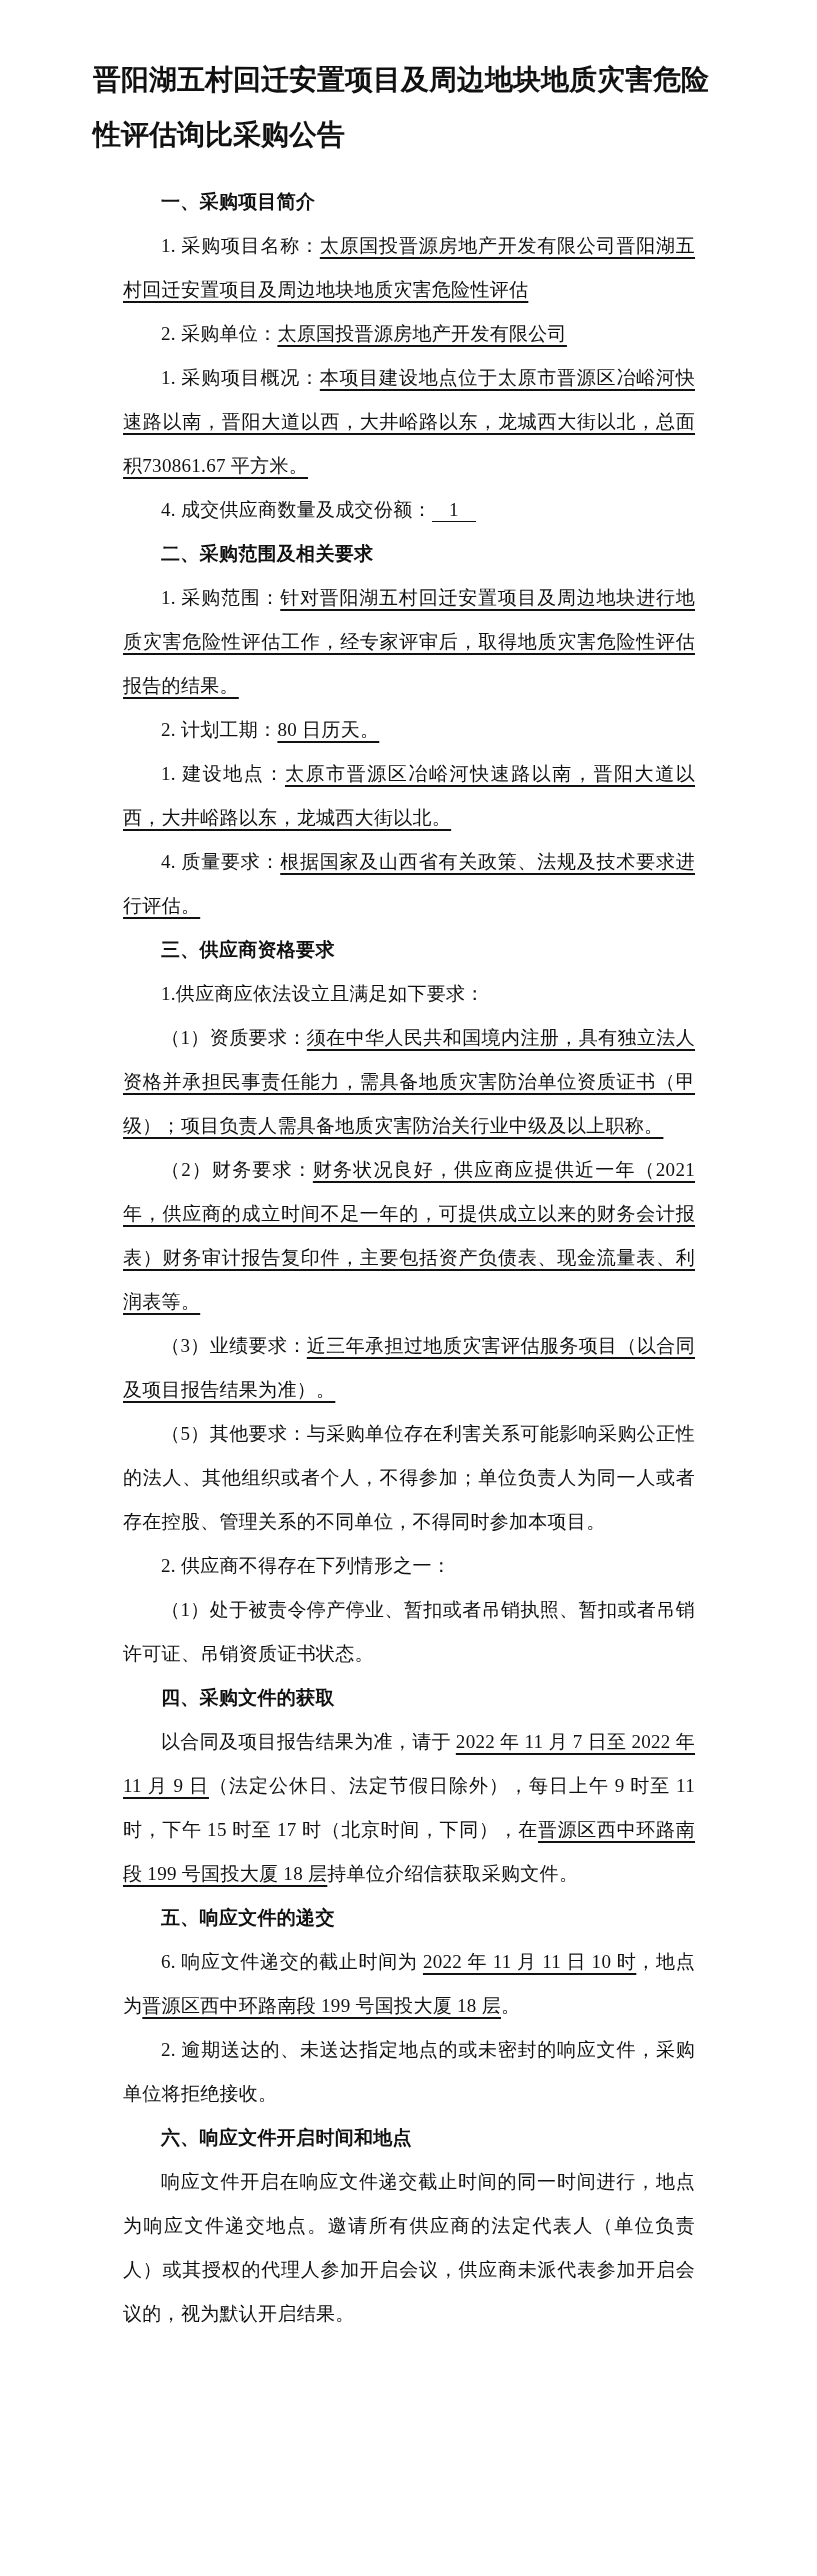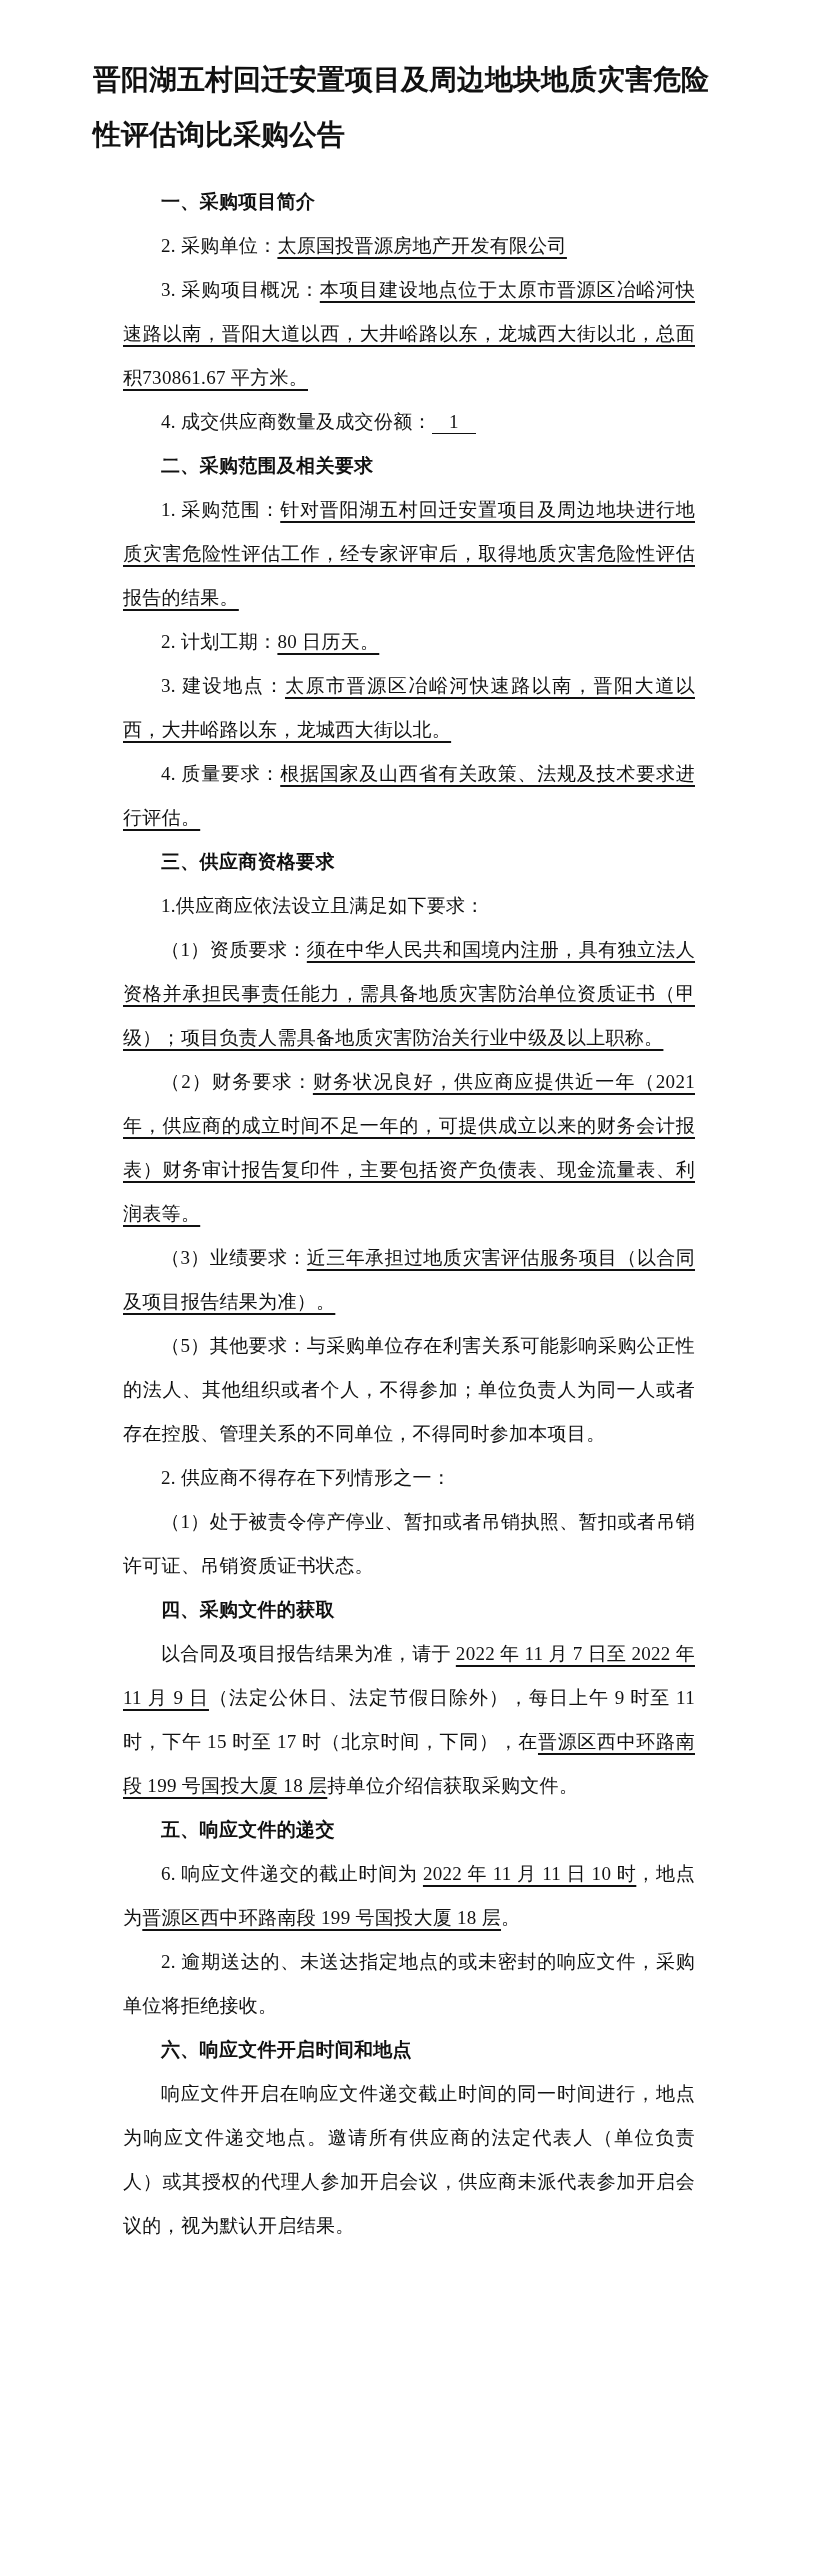--- a/index.html
+++ b/index.html
@@ -39,28 +39,29 @@
   }
 </style>
 </head>
 <body>
 
 <div class="page">
 
   <h1 class="doc-title">晋阳湖五村回迁安置项目及周边地块地质灾害危险性评估询比采购公告</h1>
 
   <p class="p hd">一、采购项目简介</p>
+  <p class="p"><span>1. 采购项目名称：</span><span class="u">太原国投晋源房地产开发有限公司晋阳湖五村回迁安置项目及周边地块地质灾害危险性评估</span></p>
   <p class="p"><span>2. 采购单位：</span><span class="u">太原国投晋源房地产开发有限公司</span></p>
-  <p class="p"><span>3. 采购项目概况：</span><span class="u">本项目建设地点位于太原市晋源区冶峪河快速路以南，晋阳大道以西，大井峪路以东，龙城西大街以北，总面积730861.67 平方米。</span></p>
+  <p class="p"><span>1. 采购项目概况：</span><span class="u">本项目建设地点位于太原市晋源区冶峪河快速路以南，晋阳大道以西，大井峪路以东，龙城西大街以北，总面积730861.67 平方米。</span></p>
   <p class="p"><span>4. 成交供应商数量及成交份额：</span><span class="blank">1</span></p>
 
   <p class="p hd">二、采购范围及相关要求</p>
   <p class="p"><span>1. 采购范围：</span><span class="u">针对晋阳湖五村回迁安置项目及周边地块进行地质灾害危险性评估工作，经专家评审后，取得地质灾害危险性评估报告的结果。</span></p>
   <p class="p"><span>2. 计划工期：</span><span class="u">80 日历天。</span></p>
-  <p class="p"><span>3. 建设地点：</span><span class="u">太原市晋源区冶峪河快速路以南，晋阳大道以西，大井峪路以东，龙城西大街以北。</span></p>
+  <p class="p"><span>1. 建设地点：</span><span class="u">太原市晋源区冶峪河快速路以南，晋阳大道以西，大井峪路以东，龙城西大街以北。</span></p>
   <p class="p"><span>4. 质量要求：</span><span class="u">根据国家及山西省有关政策、法规及技术要求进行评估。</span></p>
 
   <p class="p hd">三、供应商资格要求</p>
   <p class="p">1.供应商应依法设立且满足如下要求：</p>
   <p class="p"><span>（1）资质要求：</span><span class="u">须在中华人民共和国境内注册，具有独立法人资格并承担民事责任能力，需具备地质灾害防治单位资质证书（甲级）；项目负责人需具备地质灾害防治关行业中级及以上职称。</span></p>
   <p class="p"><span>（2）财务要求：</span><span class="u">财务状况良好，供应商应提供近一年（2021 年，供应商的成立时间不足一年的，可提供成立以来的财务会计报表）财务审计报告复印件，主要包括资产负债表、现金流量表、利润表等。</span></p>
   <p class="p"><span>（3）业绩要求：</span><span class="u">近三年承担过地质灾害评估服务项目（以合同及项目报告结果为准）。</span></p>
   <p class="p">（5）其他要求：与采购单位存在利害关系可能影响采购公正性的法人、其他组织或者个人，不得参加；单位负责人为同一人或者存在控股、管理关系的不同单位，不得同时参加本项目。</p>
   <p class="p">2. 供应商不得存在下列情形之一：</p>
   <p class="p">（1）处于被责令停产停业、暂扣或者吊销执照、暂扣或者吊销许可证、吊销资质证书状态。</p>

